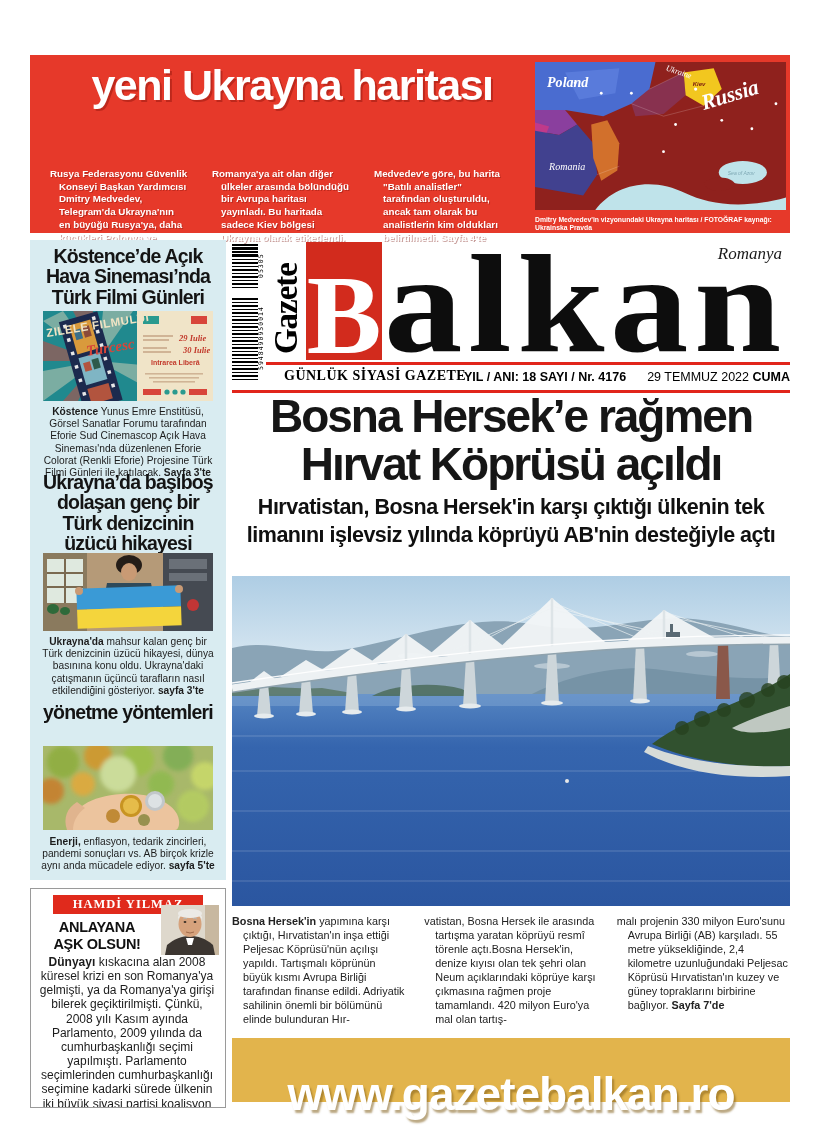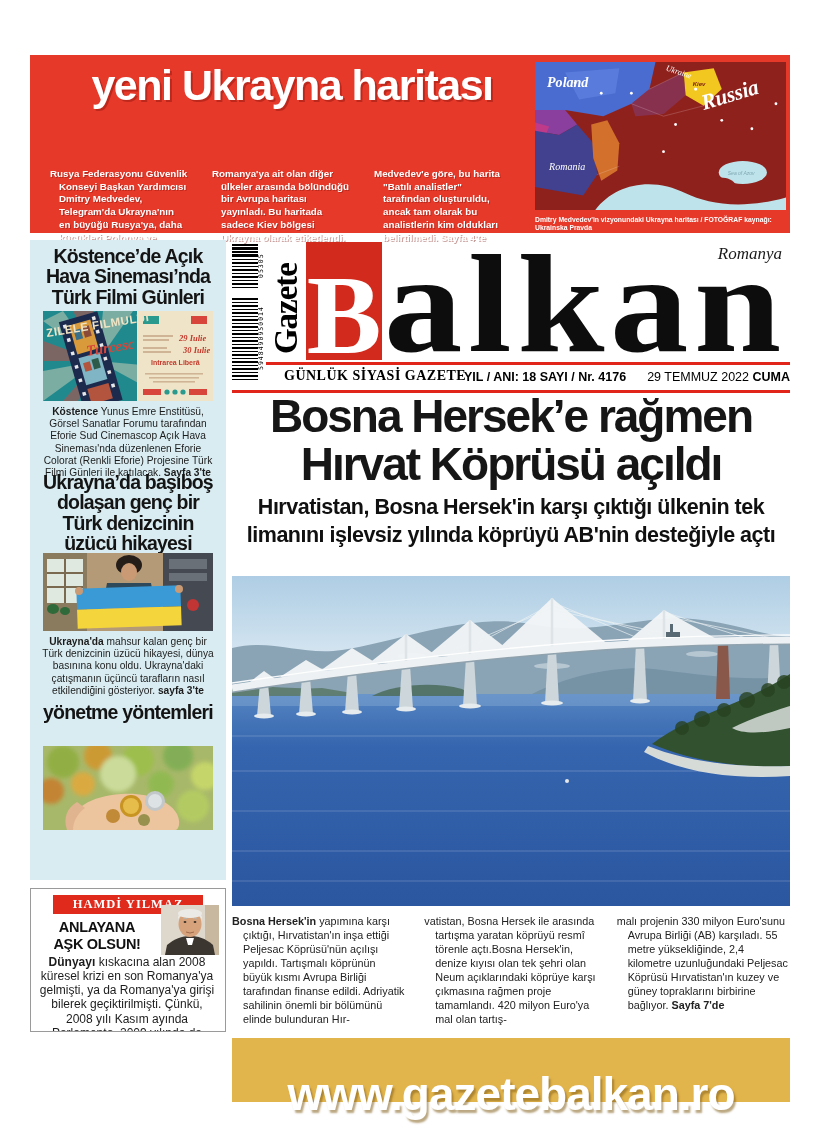--- a/index.html
+++ b/index.html
@@ -23,21 +23,21 @@
   .sidebar { position:absolute; left:30px; top:240px; width:196px; height:640px; background:#d9ecf1; }
   .sb-title { position:absolute; left:0; width:196px; text-align:center; color:#141414;
     font-weight:800; letter-spacing:-0.8px; font-size:19.5px; line-height:1.04; }
   .sb-img { position:absolute; left:13px; width:170px; overflow:hidden; }
   .sb-img svg { display:block; width:100%; height:100%; }
   .sb-body { position:absolute; left:8px; width:180px; text-align:center; color:#1c1c1c;
     font-size:10.2px; line-height:1.2; }
   .bold { font-weight:700; }
 
   
-  .columnist { position:absolute; left:30px; top:888px; width:196px; height:144px; background:#fff;
+  .columnist { position:absolute; left:30px; top:888px; width:196px; height:220px; background:#fff;
     border:1.5px solid #9a9a9a; overflow:hidden; }
   .columnist-header { position:absolute; left:22px; top:6px; width:150px; height:19px; background:#e02a1c;
     color:#fff; font-weight:700; font-size:12.5px; text-align:center; line-height:19px; letter-spacing:1px;
     font-family:"Liberation Serif", serif; }
   .columnist-title { position:absolute; left:4px; top:30px; width:124px; text-align:center; color:#101010;
     font-weight:800; font-size:14.5px; line-height:1.15; letter-spacing:-0.3px; }
   .columnist-photo { position:absolute; right:6px; top:16px; width:58px; height:50px; }
   .columnist-photo svg { display:block; width:100%; height:100%; }
   .columnist-body { position:absolute; left:7px; top:66px; width:178px; color:#1c1c1c;
     font-size:12px; line-height:1.18; text-align:center; }
@@ -283,20 +283,23 @@
         <path d="M24,84 C28,62 48,50 78,48 C106,46 128,56 134,68 C138,76 136,84 132,84 Z" fill="#ecc49e"></path>
         <path d="M24,84 C20,72 24,62 34,56 L42,62 C34,68 30,76 30,84 Z" fill="#e0b48e"></path>
         <circle cx="88" cy="60" r="11" fill="#c89422"></circle>
           <circle cx="88" cy="60" r="8" fill="#e6bc4a"></circle>
         <circle cx="112" cy="55" r="10" fill="#c2c7ca"></circle>
           <circle cx="112" cy="55" r="7" fill="#dde2e4"></circle>
         <circle cx="70" cy="70" r="7" fill="#c08a36"></circle>
           <circle cx="101" cy="74" r="6" fill="#98914e"></circle>
       </svg>
     </div>
+    <div class="sb-body" style="top:596px;">
+      <span class="bold">Enerji,</span><span> enflasyon, tedarik zincirleri, pandemi sonuçları vs. AB birçok krizle aynı anda mücadele ediyor.  </span><span class="bold">sayfa 5'te</span>
+    </div>
   </div>
 
   <div class="columnist">
     <div class="columnist-header">HAMDİ YILMAZ</div>
     <div class="columnist-title">
       <div>ANLAYANA</div>
       <div>AŞK OLSUN!</div>
     </div>
     <div class="columnist-photo">
       <svg viewBox="0 0 58 50" preserveAspectRatio="none">

